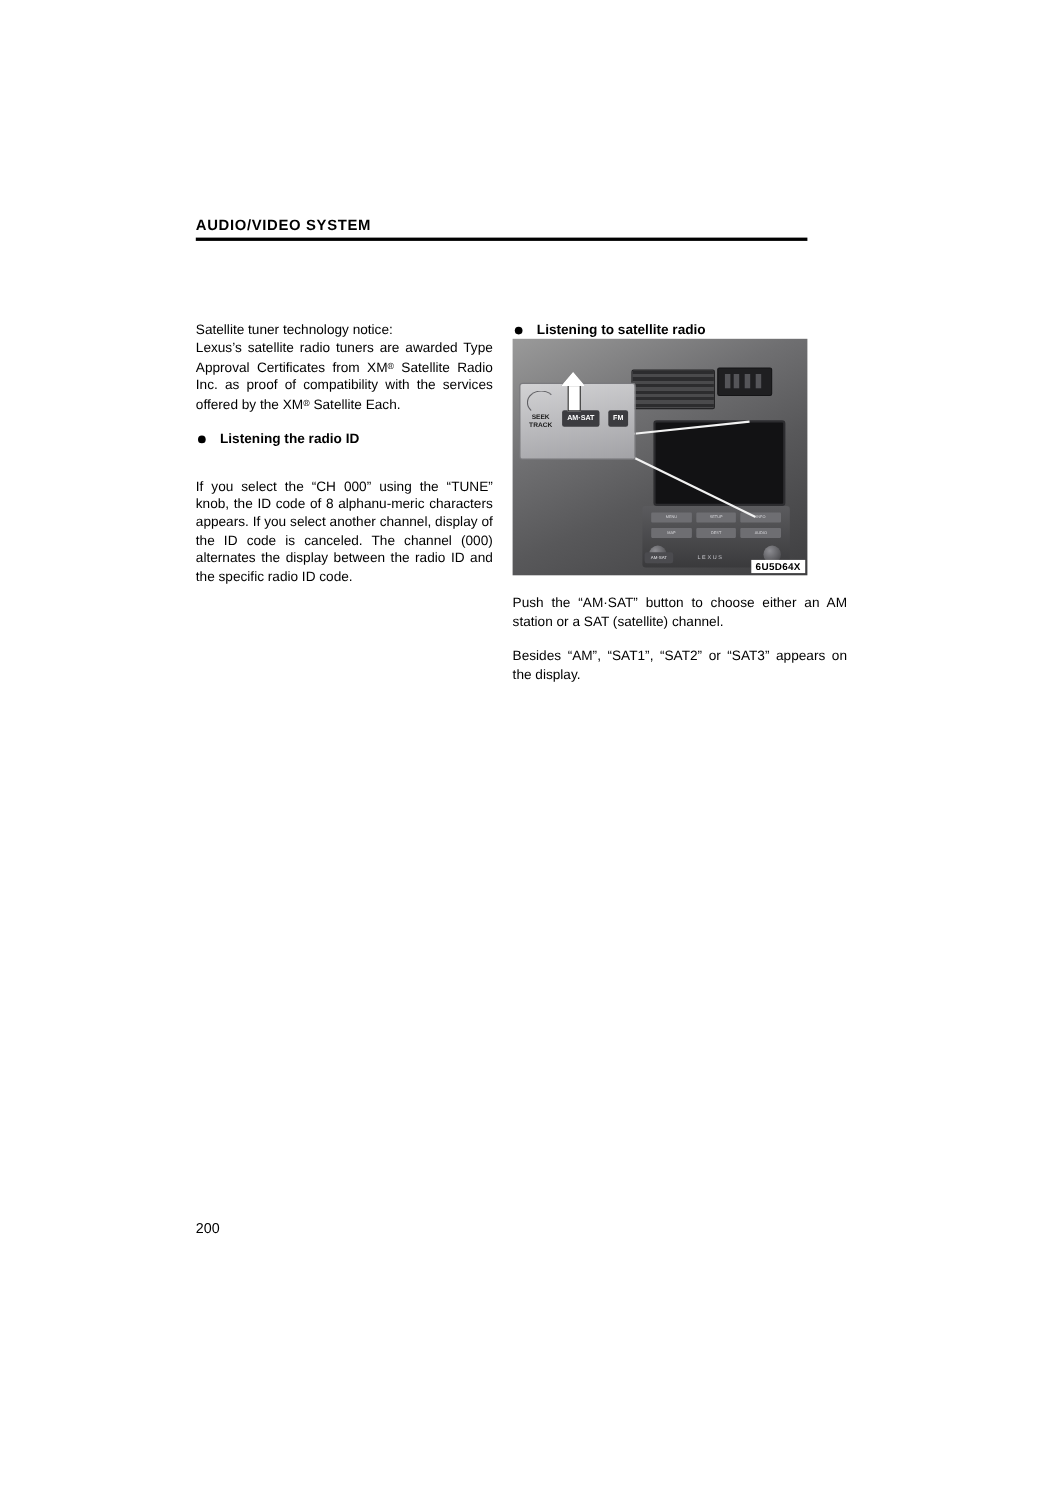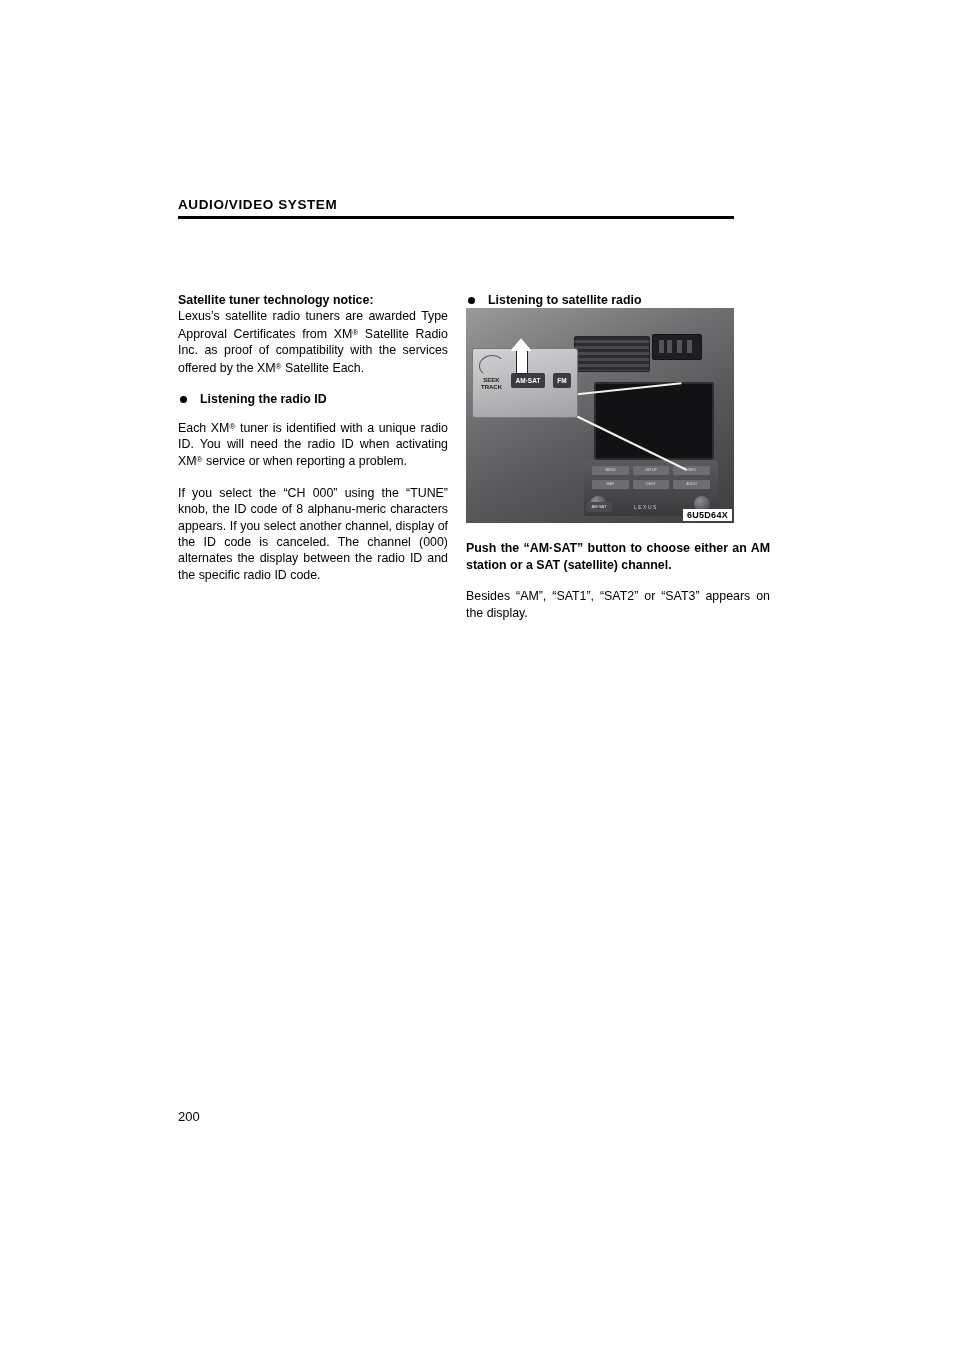--- a/index.html
+++ b/index.html
@@ -56,21 +56,21 @@
   }
 
   p {
     margin: 0 0 0 0;
     font-size: 12.4px;
     line-height: 16.4px;
     text-align: justify;
     text-justify: inter-word;
   }
   p.bold {
-    font-weight: bold;
+    font-weight: normal;
   }
   .gap-sm { height: 11px; }
   .gap-md { height: 15px; }
   .gap-lg { height: 17px; }
 
   .reg {
     font-size: 8px;
     vertical-align: 0.38em;
   }
 
@@ -315,21 +315,20 @@
 
     <div class="gap-md"></div>
 
     <div class="bullet-head">
       <span class="dot"></span>
       <span>Listening the radio ID</span>
     </div>
 
     <div class="gap-sm"></div>
 
-    <p><span>Each XM</span><span class="reg">®</span><span> tuner is identified with a unique radio ID. You will need the radio ID when activating XM</span><span class="reg">®</span><span> service or when reporting a problem.</span></p>
 
     <div class="gap-md"></div>
 
     <p><span>If you select the “CH 000” using the </span><span class="bold">“TUNE”</span><span> knob, the ID code of 8 alphanu-meric characters appears.  If you select another channel, display of the ID code is canceled.  The channel (000) alternates the display between the radio ID and the specific radio ID code.</span></p>
 
   </div>
 
   <div class="col-right">
 
     <div class="bullet-head">

